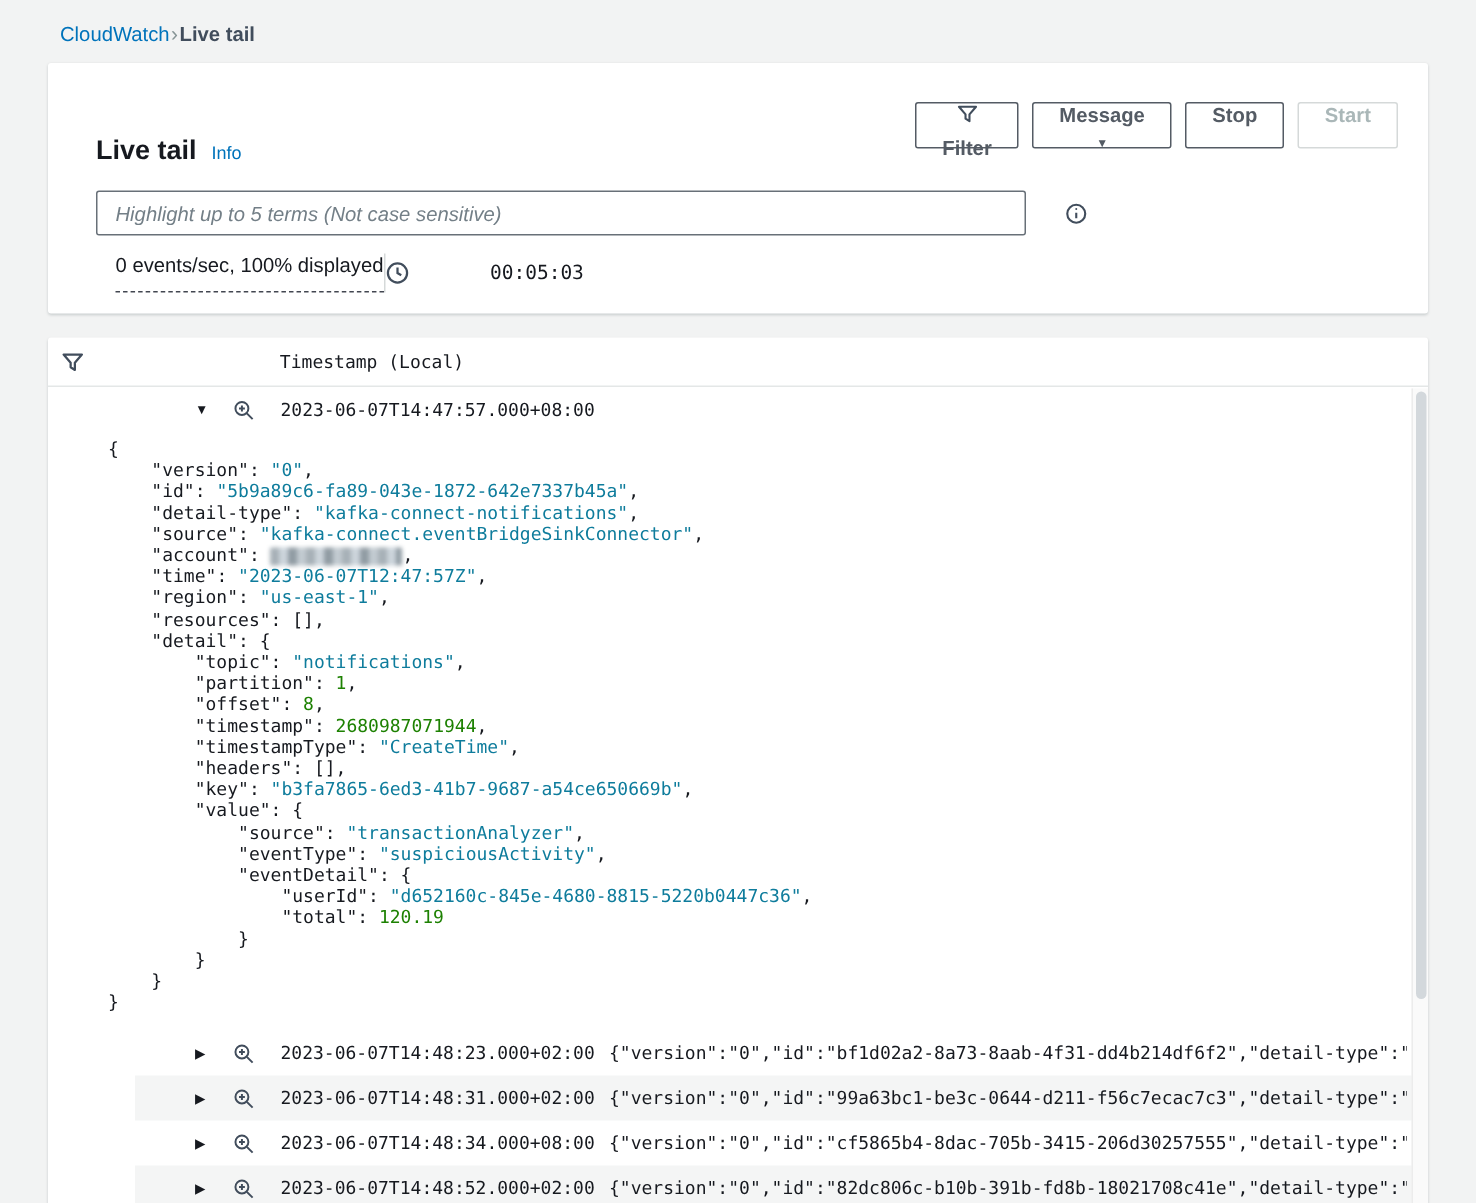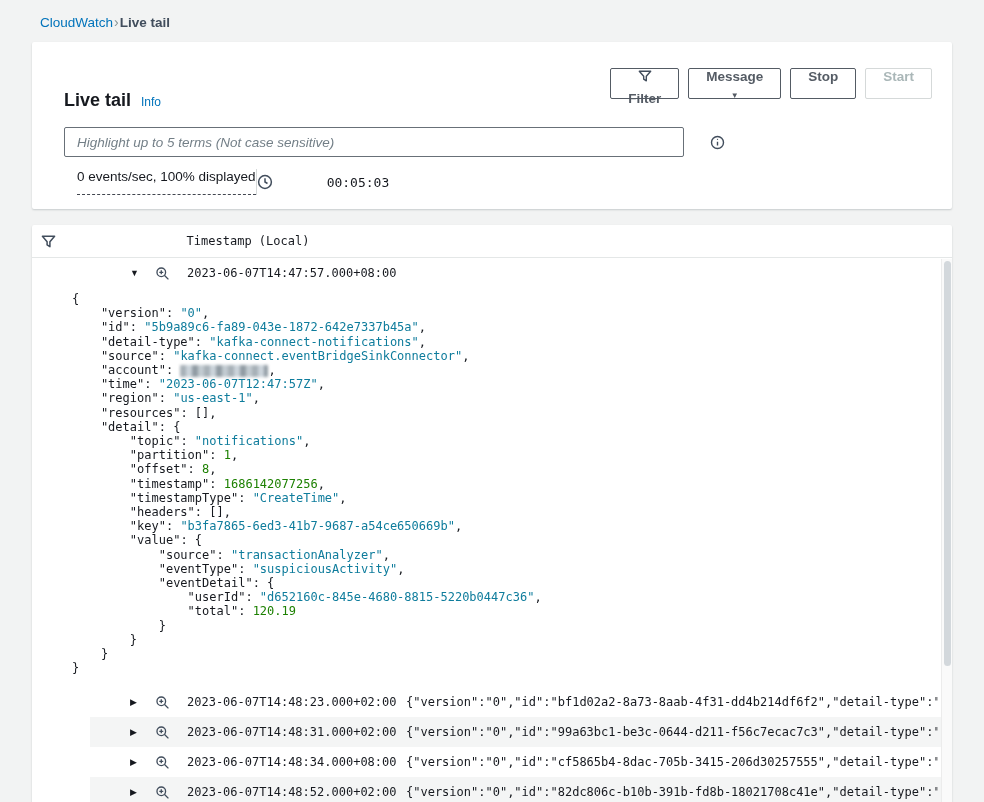--- a/index.html
+++ b/index.html
@@ -184,21 +184,21 @@
           <div class="json-line"><span class="tk-k">    "detail-type"</span><span class="tk-p">: </span><span class="tk-s">"kafka-connect-notifications"</span><span class="tk-p">,</span></div>
           <div class="json-line"><span class="tk-k">    "source"</span><span class="tk-p">: </span><span class="tk-s">"kafka-connect.eventBridgeSinkConnector"</span><span class="tk-p">,</span></div>
           <div class="json-line"><span class="tk-k">    "account"</span><span class="tk-p">: </span><span class="tk-r"></span><span class="tk-p">,</span></div>
           <div class="json-line"><span class="tk-k">    "time"</span><span class="tk-p">: </span><span class="tk-s">"2023-06-07T12:47:57Z"</span><span class="tk-p">,</span></div>
           <div class="json-line"><span class="tk-k">    "region"</span><span class="tk-p">: </span><span class="tk-s">"us-east-1"</span><span class="tk-p">,</span></div>
           <div class="json-line"><span class="tk-k">    "resources"</span><span class="tk-p">: [],</span></div>
           <div class="json-line"><span class="tk-k">    "detail"</span><span class="tk-p">: {</span></div>
           <div class="json-line"><span class="tk-k">        "topic"</span><span class="tk-p">: </span><span class="tk-s">"notifications"</span><span class="tk-p">,</span></div>
           <div class="json-line"><span class="tk-k">        "partition"</span><span class="tk-p">: </span><span class="tk-n">1</span><span class="tk-p">,</span></div>
           <div class="json-line"><span class="tk-k">        "offset"</span><span class="tk-p">: </span><span class="tk-n">8</span><span class="tk-p">,</span></div>
-          <div class="json-line"><span class="tk-k">        "timestamp"</span><span class="tk-p">: </span><span class="tk-n">1686142077256</span><span class="tk-p">,</span></div>
+          <div class="json-line"><span class="tk-k">        "timestamp"</span><span class="tk-p">: </span><span class="tk-n">2680987071944</span><span class="tk-p">,</span></div>
           <div class="json-line"><span class="tk-k">        "timestampType"</span><span class="tk-p">: </span><span class="tk-s">"CreateTime"</span><span class="tk-p">,</span></div>
           <div class="json-line"><span class="tk-k">        "headers"</span><span class="tk-p">: [],</span></div>
           <div class="json-line"><span class="tk-k">        "key"</span><span class="tk-p">: </span><span class="tk-s">"b3fa7865-6ed3-41b7-9687-a54ce650669b"</span><span class="tk-p">,</span></div>
           <div class="json-line"><span class="tk-k">        "value"</span><span class="tk-p">: {</span></div>
           <div class="json-line"><span class="tk-k">            "source"</span><span class="tk-p">: </span><span class="tk-s">"transactionAnalyzer"</span><span class="tk-p">,</span></div>
           <div class="json-line"><span class="tk-k">            "eventType"</span><span class="tk-p">: </span><span class="tk-s">"suspiciousActivity"</span><span class="tk-p">,</span></div>
           <div class="json-line"><span class="tk-k">            "eventDetail"</span><span class="tk-p">: {</span></div>
           <div class="json-line"><span class="tk-k">                "userId"</span><span class="tk-p">: </span><span class="tk-s">"d652160c-845e-4680-8815-5220b0447c36"</span><span class="tk-p">,</span></div>
           <div class="json-line"><span class="tk-k">                "total"</span><span class="tk-p">: </span><span class="tk-n">120.19</span></div>
           <div class="json-line"><span class="tk-p">            }</span></div>

